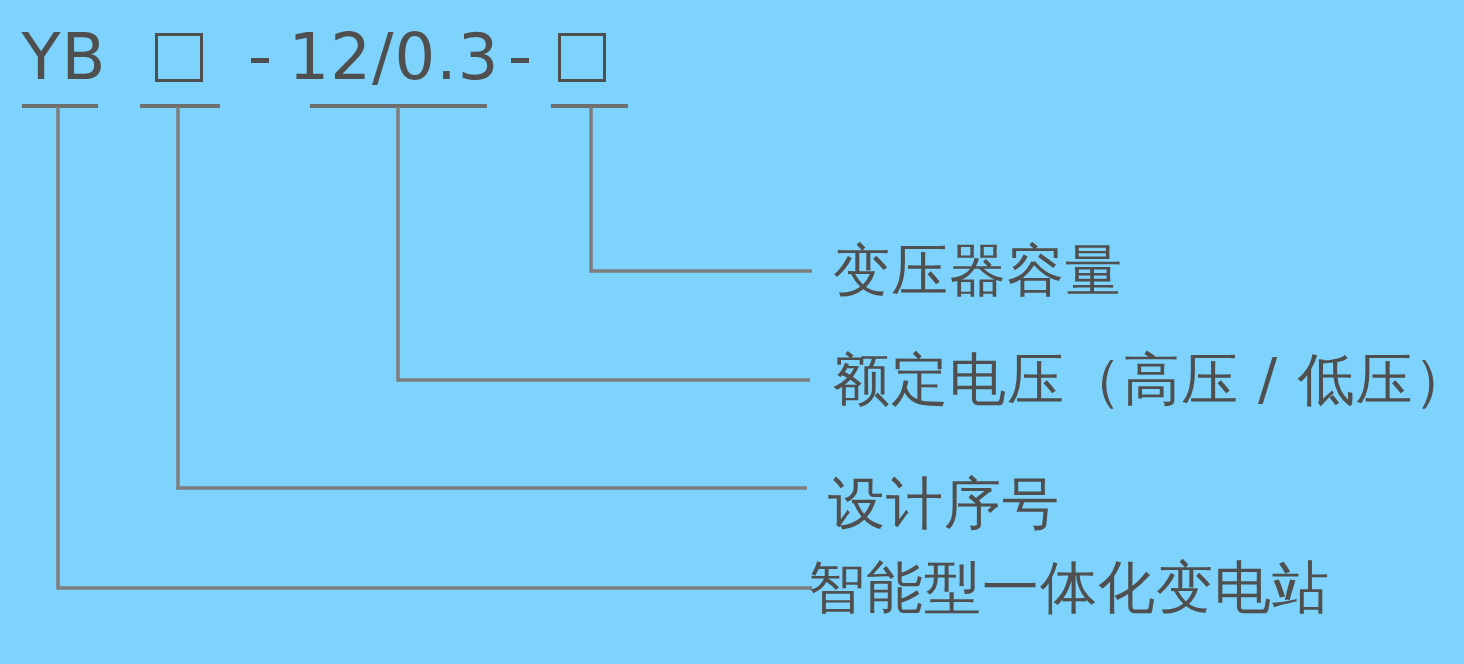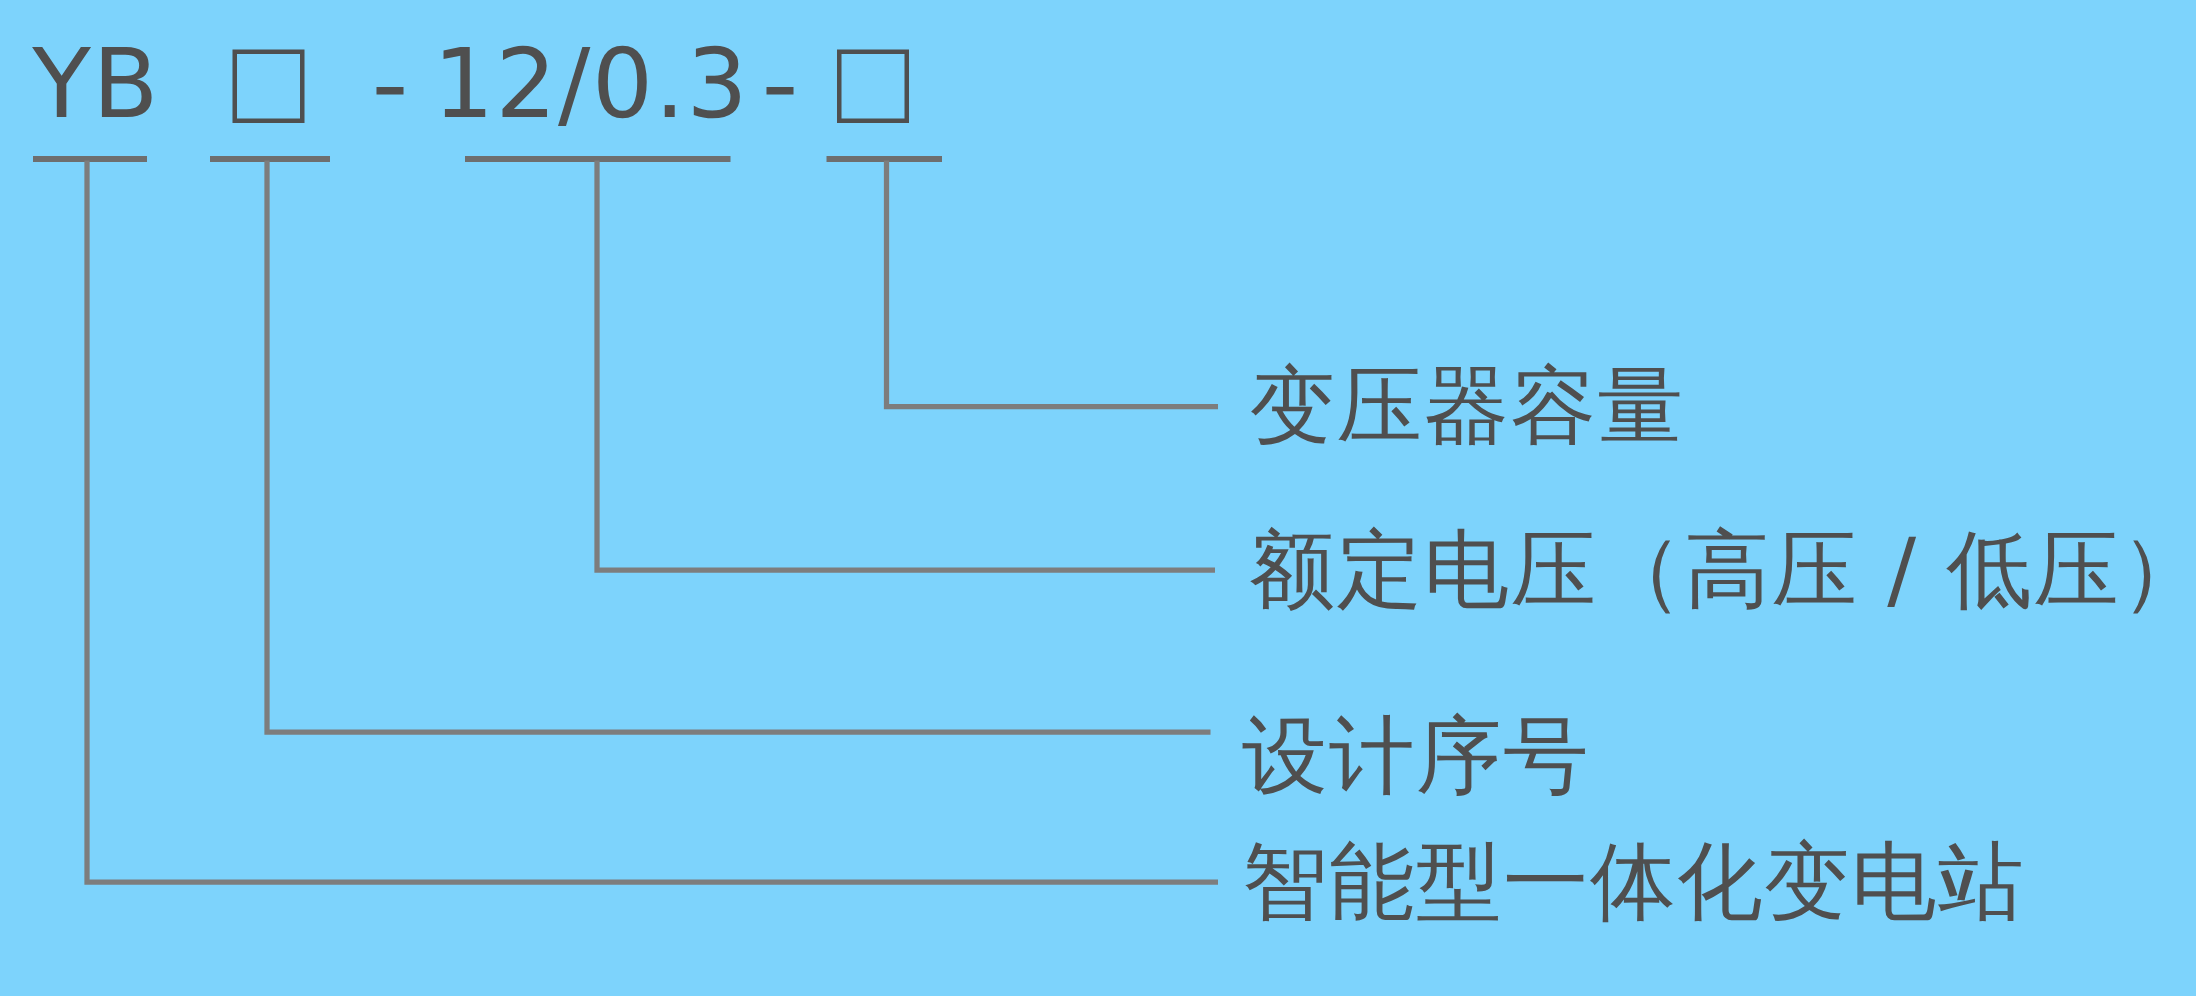--- a/index.html
+++ b/index.html
@@ -80,15 +80,15 @@
       <polyline points="398,107 398,380 810,380" fill="none" stroke="#7d7d7d" stroke-width="3.5" stroke-linecap="butt" stroke-linejoin="miter"></polyline>
       <line x1="140" x2="220" y1="106" y2="106" stroke="#6e6e6e" stroke-width="4"></line>
       <polyline points="178,107 178,488 807,488" fill="none" stroke="#7d7d7d" stroke-width="3.5" stroke-linecap="butt" stroke-linejoin="miter"></polyline>
       <line x1="22" x2="98" y1="106" y2="106" stroke="#6e6e6e" stroke-width="4"></line>
       <polyline points="58,107 58,588 812,588" fill="none" stroke="#7d7d7d" stroke-width="3.5" stroke-linecap="butt" stroke-linejoin="miter"></polyline>
     </svg>
   <div id="labels">
       <div class="diagram-label" style="left: 833px; top: 271px; color: rgb(79, 79, 79);">变压器容量</div>
       <div class="diagram-label" style="left: 833px; top: 380px; color: rgb(79, 79, 79);">额定电压（高压 / 低压）</div>
       <div class="diagram-label" style="left: 828px; top: 488px; color: rgb(79, 79, 79); margin-top: 16px;">设计序号</div>
-      <div class="diagram-label" style="left: 828px; top: 588px; color: rgb(79, 79, 79);">智能型一体化变电站</div>
+      <div class="diagram-label" style="left: 808px; top: 588px; color: rgb(79, 79, 79);">智能型一体化变电站</div>
     </div>
 </div>
 
 </body></html>

